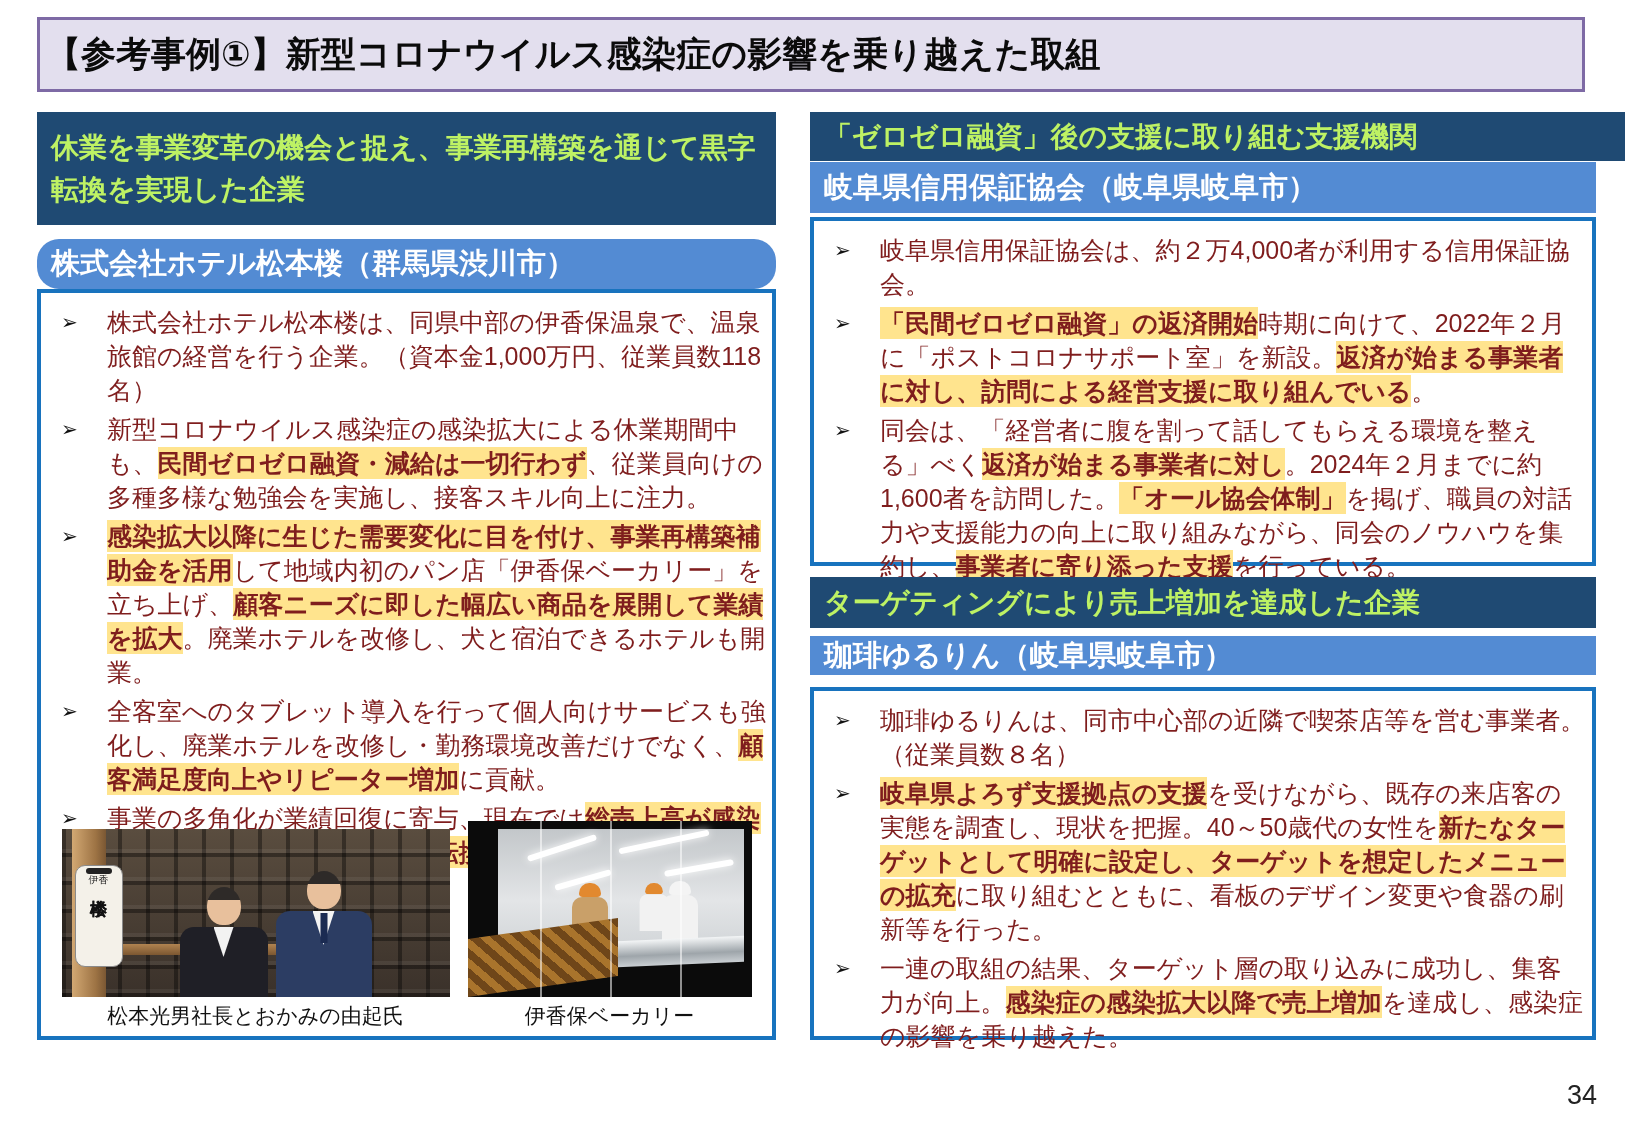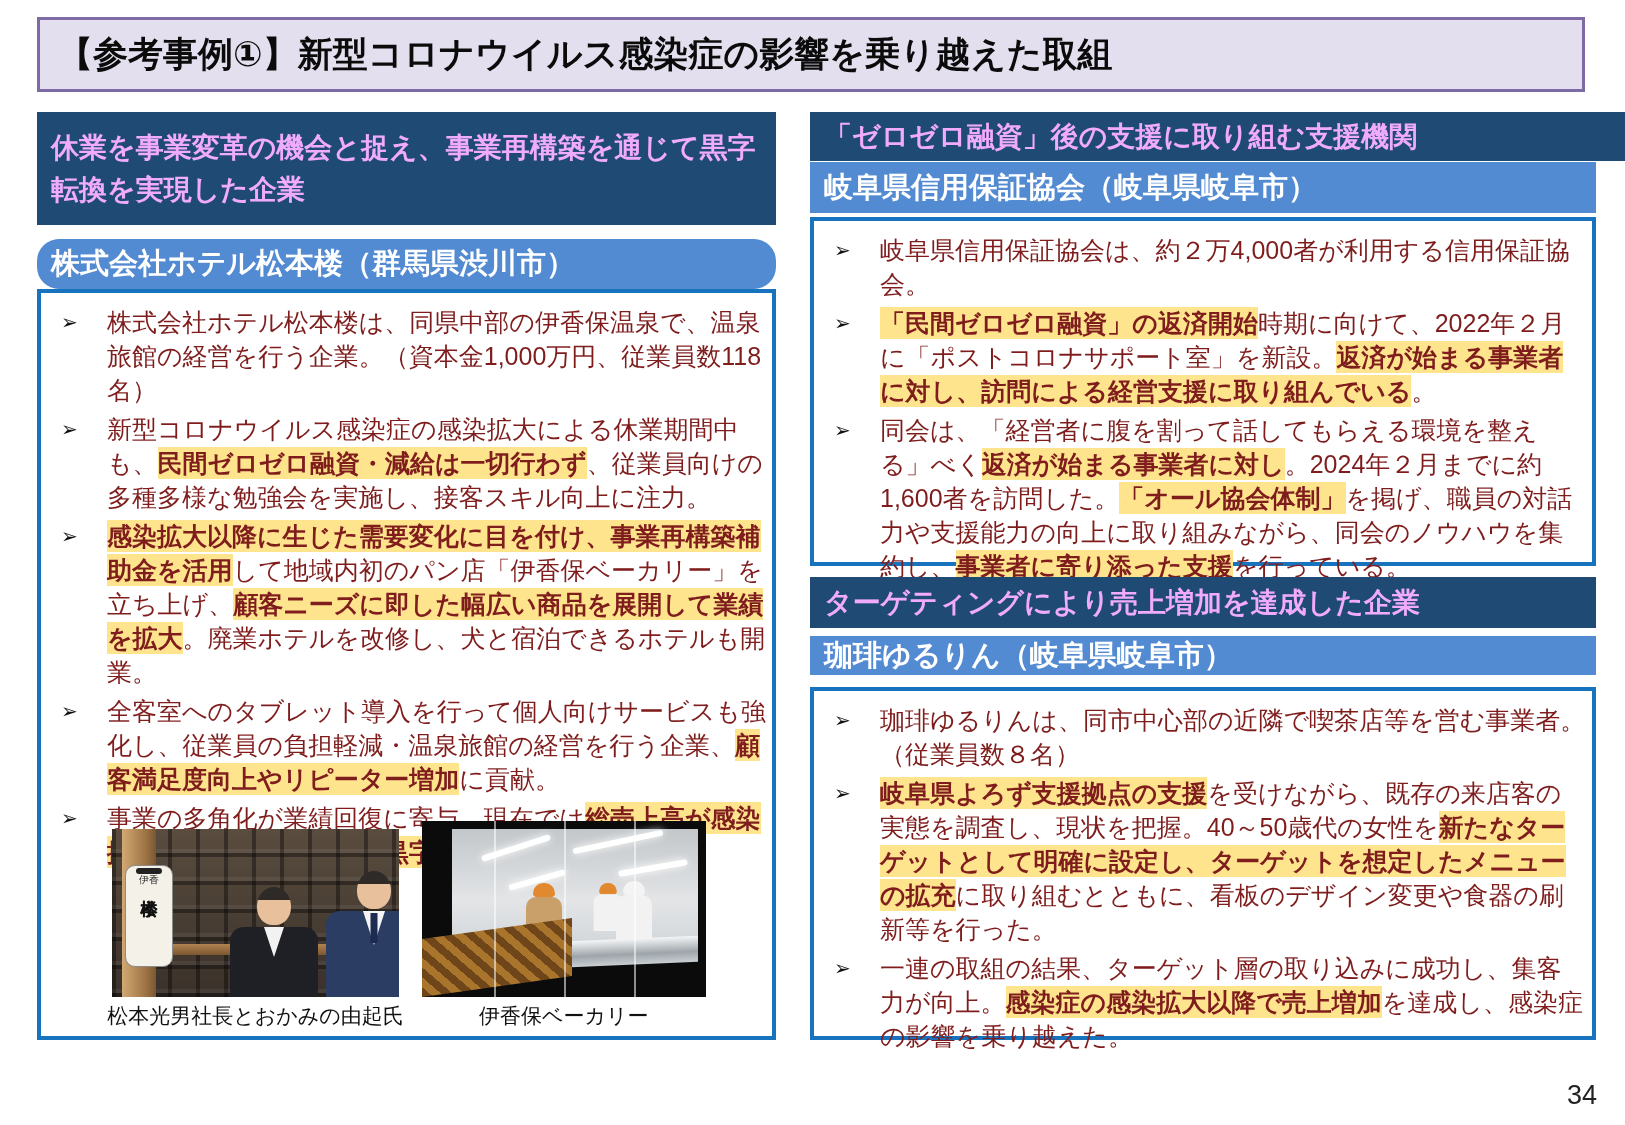--- a/index.html
+++ b/index.html
@@ -10,25 +10,25 @@
   }
   .abs{position:absolute;box-sizing:border-box;}
 
   
   .title-box{
     left:37px;top:17px;width:1548px;height:75px;
     background:var(--title_bg,#E3DFEE);
     border:3px solid var(--title_border,#7E6AA5);
     display:flex;align-items:center;
   }
-  .title-box h1{margin:16px;padding-left:2px;font-size:35px;font-weight:bold;color:#0b0b0b;}
+  .title-box h1{margin:4px;padding-left:2px;font-size:35px;font-weight:bold;color:#0b0b0b;}
 
   
   .dark-header{
-    background:var(--dark_blue,#1F4A73);color:#f0abfc;font-weight:bold;
+    background:var(--dark_blue,#1F4A73);color:#bef264;font-weight:bold;
     font-size:28px;line-height:1.48;display:flex;align-items:center;
     padding:6px 14px;
   }
   .sub-header{
     background:var(--medium_blue,#538BD3);color:#fff;font-weight:bold;
     font-size:29px;display:flex;align-items:center;padding:0 14px;
   }
   .body-box{
     background:#fff;border:4px solid var(--border_blue,#1873BE);
   }
@@ -40,21 +40,21 @@
   .bullet .btext{flex:1;font-size:25px;line-height:34px;color:#7f1d1d;letter-spacing:0;}
   .hl{background:var(--highlight,#FFE48E);font-weight:bold;padding:2px 0;}
 
   
   .photos{position:absolute;left:0;right:0;bottom:6px;display:flex;justify-content:center;align-items:flex-end;gap:18px;}
   figure{margin:0;display:flex;flex-direction:column;align-items:center;}
   figcaption{font-size:21px;margin-top:5px;color:#111;}
   .frame{position:relative;overflow:hidden;}
 
   
-  .pa-frame{width:287px;height:168px;background:#3d342c;}
+  .pa-frame{width:388px;height:168px;background:#3d342c;}
   .pa-wall{position:absolute;inset:0;
     background-image:
       repeating-linear-gradient(0deg, rgba(0,0,0,.38) 0 4px, rgba(255,255,255,.06) 4px 8px, transparent 8px 28px),
       repeating-linear-gradient(90deg, rgba(0,0,0,.38) 0 4px, transparent 4px 28px),
       linear-gradient(#5a4d3f,#3a312a);}
   .pa-pillar{position:absolute;left:10px;top:0;width:34px;height:100%;
     background:linear-gradient(90deg,#d2a873,#9d7344 70%,#7a5733);}
   .pa-shelf{position:absolute;left:36px;bottom:42px;width:190px;height:11px;background:linear-gradient(#b08350,#7c5731);}
   .pa-lantern{position:absolute;left:13px;top:36px;width:46px;height:100px;background:#f4f1e9;
     border:1px solid #8a8a8a;border-radius:10px;display:flex;flex-direction:column;align-items:center;}
@@ -125,21 +125,21 @@
         <div class="bullet">
           <span class="marker">➢</span>
           <span class="btext"><span>新型コロナウイルス感染症の感染拡大による休業期間中も、</span><span class="hl">民間ゼロゼロ融資・減給は一切行わず</span><span>、従業員向けの多種多様な勉強会を実施し、接客スキル向上に注力。</span></span>
         </div>
         <div class="bullet">
           <span class="marker">➢</span>
           <span class="btext"><span class="hl">感染拡大以降に生じた需要変化に目を付け、事業再構築補助金を活用</span><span>して地域内初のパン店「伊香保ベーカリー」を立ち上げ、</span><span class="hl">顧客ニーズに即した幅広い商品を展開して業績を拡大</span><span>。廃業ホテルを改修し、犬と宿泊できるホテルも開業。</span></span>
         </div>
         <div class="bullet">
           <span class="marker">➢</span>
-          <span class="btext"><span>全客室へのタブレット導入を行って個人向けサービスも強化し、従業員の負担軽減・温泉旅館の経営を行う企業、</span><span class="hl">顧客満足度向上やリピーター増加</span><span>に貢献。</span></span>
+          <span class="btext"><span>全客室へのタブレット導入を行って個人向けサービスも強化し、廃業ホテルを改修し・勤務環境改善だけでなく、</span><span class="hl">顧客満足度向上やリピーター増加</span><span>に貢献。</span></span>
         </div>
         <div class="bullet">
           <span class="marker">➢</span>
           <span class="btext"><span>事業の多角化が業績回復に寄与、現在では</span><span class="hl">総売上高が感染拡大前の水準まで回復、黒字転換を実現</span><span>。</span></span>
         </div>
       </div>
 
     <div class="photos">
       <figure>
         <div class="frame pa-frame">

